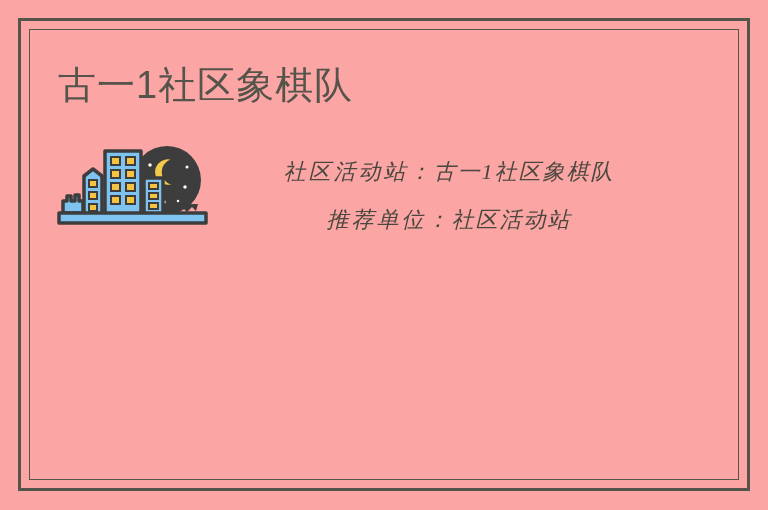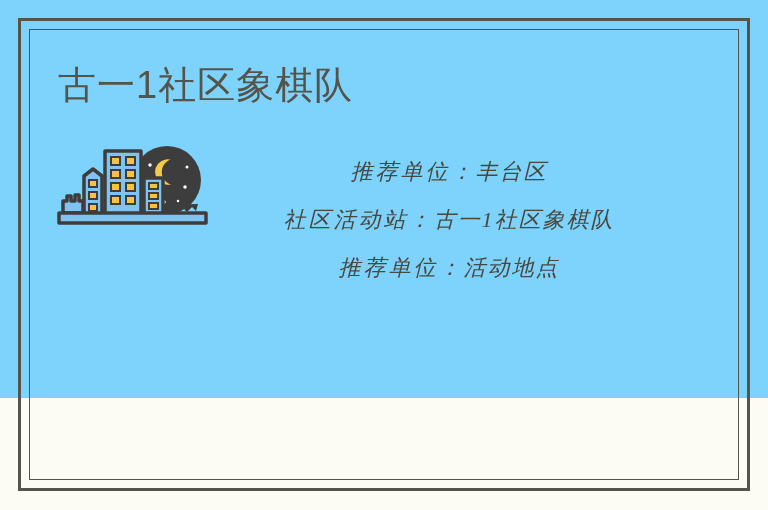--- a/index.html
+++ b/index.html
@@ -10,22 +10,22 @@
     width: 768px;
     height: 510px;
     background: #fdfcf4;
     font-family: "Liberation Sans", sans-serif;
     overflow: hidden;
   }
 
   #card {
     position: relative;
     width: 768px;
-    height: 398px;
-    background: #7dd3fc;
+    height: 510px;
+    background: #fca5a5;
     box-sizing: border-box;
   }
 
   
   .frame-outer {
     position: absolute;
     left: 18px;
     top: 18px;
     width: 732px;
     height: 473px;
@@ -169,24 +169,21 @@
         </g>
 
         <g>
           <path d="M6 140 L300 140 L300 160 L6 160 Z" fill="#7fc4f0" stroke="#3d3d3d" stroke-width="7" stroke-linejoin="round"></path>
         </g>
       </svg>
     </div>
 
     <div id="info-list">
       <div class="info-line">
-        <span class="label">推荐单位：</span><span class="value">丰台区</span>
-      </div>
-      <div class="info-line">
         <span class="label">社区活动站：</span><span class="value">古一1社区象棋队</span>
       </div>
       <div class="info-line">
-        <span class="label">推荐单位：</span><span class="value">活动地点</span>
+        <span class="label">推荐单位：</span><span class="value">社区活动站</span>
       </div>
     </div>
 
   </div>
 </div>
 
 </body></html>

